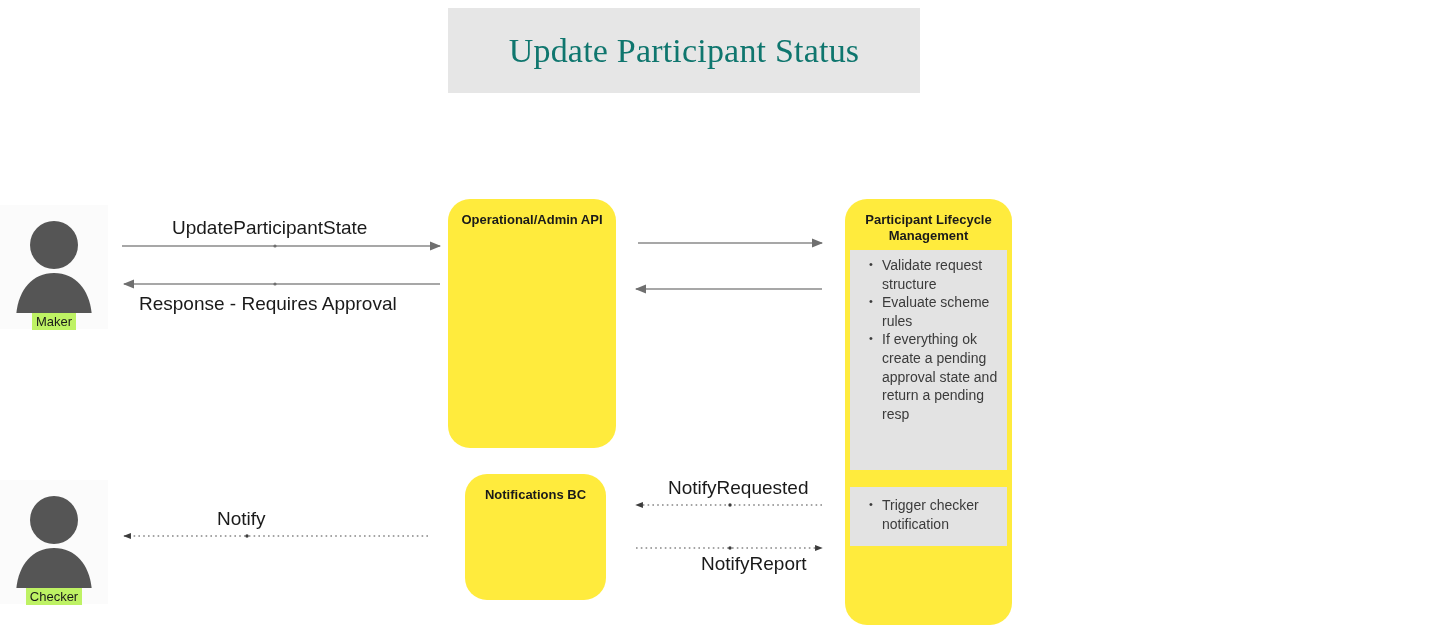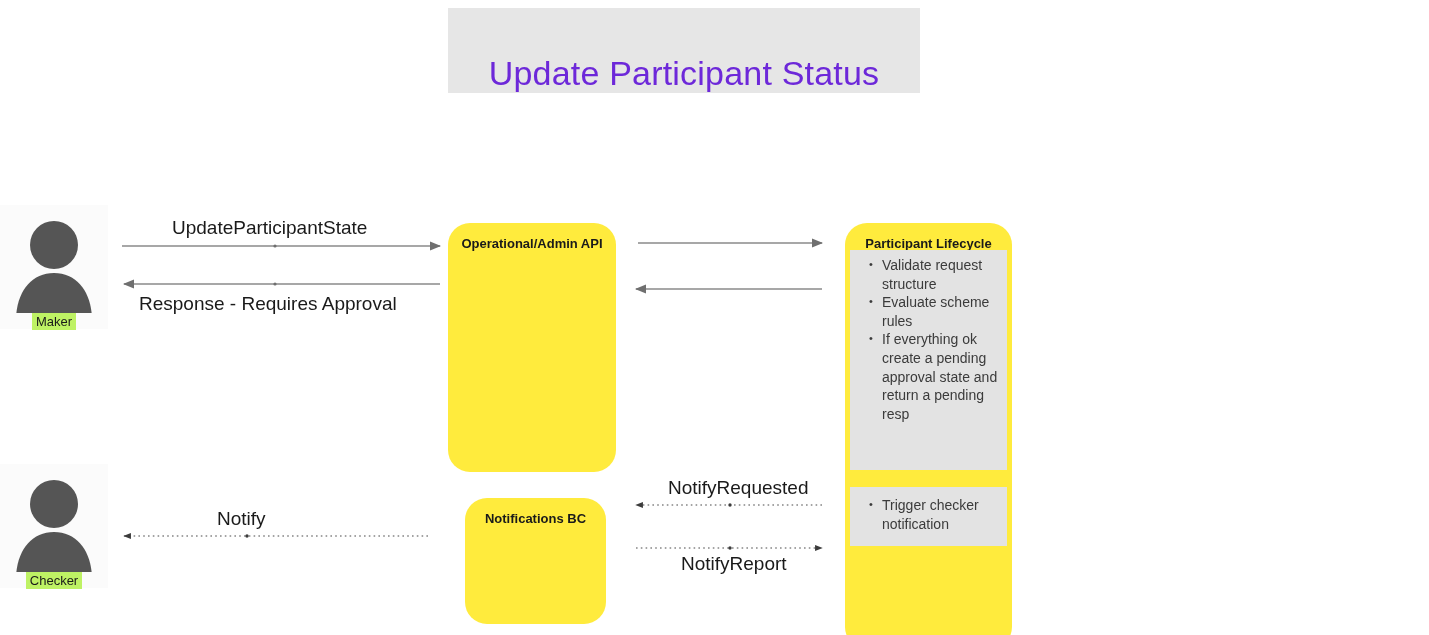--- a/index.html
+++ b/index.html
@@ -16,24 +16,25 @@
     width: 1429px;
     height: 635px;
     background: #ffffff;
     overflow: hidden;
   }
 
   
   .banner {
     position: absolute;
     display: flex;
-    align-items: flex-end;
+    align-items: center;
     justify-content: center;
-    color: #6d28d9;
+    color: #0f766e;
     text-align: center;
+    font-family: Liberation Serif, serif;
   }
   #title-banner {
     left: 448px;
     top: 8px;
     width: 472px;
     height: 85px;
     background: #e6e6e6;
     font-size: 34px;
     font-weight: 400;
     letter-spacing: 0.2px;
@@ -65,28 +66,27 @@
     text-align: center;
     font-size: 13px;
     color: #1a1a1a;
     margin-top: 1px;
   }
   .actor-label span {
     background: #bef264;
     padding: 1px 4px;
   }
   #actor-maker { left: 0px; top: 205px; }
-  #actor-checker { left: 0px; top: 464px; }
+  #actor-checker { left: 0px; top: 480px; }
 
   
   .yellow-box {
     position: absolute;
     background: #ffeb3d;
     border-radius: 22px;
-    margin-top: 24px;
   }
   .box-title {
     text-align: center;
     font-size: 13px;
     font-weight: bold;
     color: #1a1a1a;
     line-height: 1.25;
     padding: 13px 10px 0 10px;
   }
   #box-admin-api {
@@ -254,16 +254,16 @@
     <line x1="636" y1="548" x2="822" y2="548" stroke="#4a4a4a" stroke-width="1.1" stroke-dasharray="1.6 3.2" marker-end="url(#arrow-right-dot)"></line>
     <circle cx="730" cy="548" r="1.7" fill="#3b3b3b"></circle>
 
     <line x1="428" y1="536" x2="124" y2="536" stroke="#4a4a4a" stroke-width="1.1" stroke-dasharray="1.6 3.2" marker-end="url(#arrow-right-dot)"></line>
     <circle cx="247" cy="536" r="1.7" fill="#3b3b3b"></circle>
   </svg>
 
   <div class="arrow-label" style="left:172px; top:217px;">UpdateParticipantState</div>
   <div class="arrow-label" style="left:139px; top:293px;">Response - Requires Approval</div>
   <div class="arrow-label" style="left:668px; top:477px;">NotifyRequested</div>
-  <div class="arrow-label" style="left:681px; top:553px;">NotifyReport</div>
+  <div class="arrow-label" style="left:701px; top:553px;">NotifyReport</div>
   <div class="arrow-label" style="left:217px; top:508px;">Notify</div>
 
 </div>
 
 </body></html>

